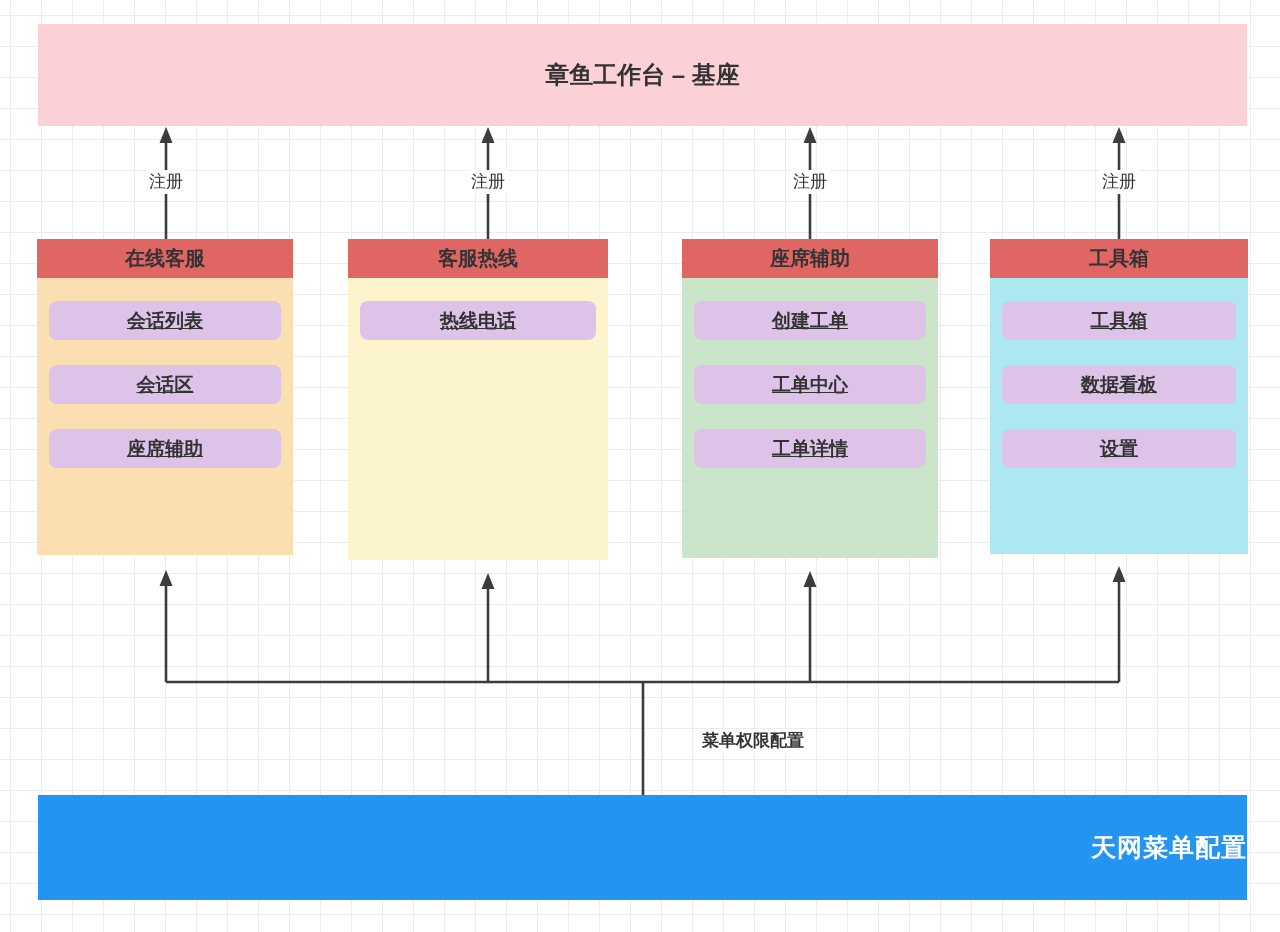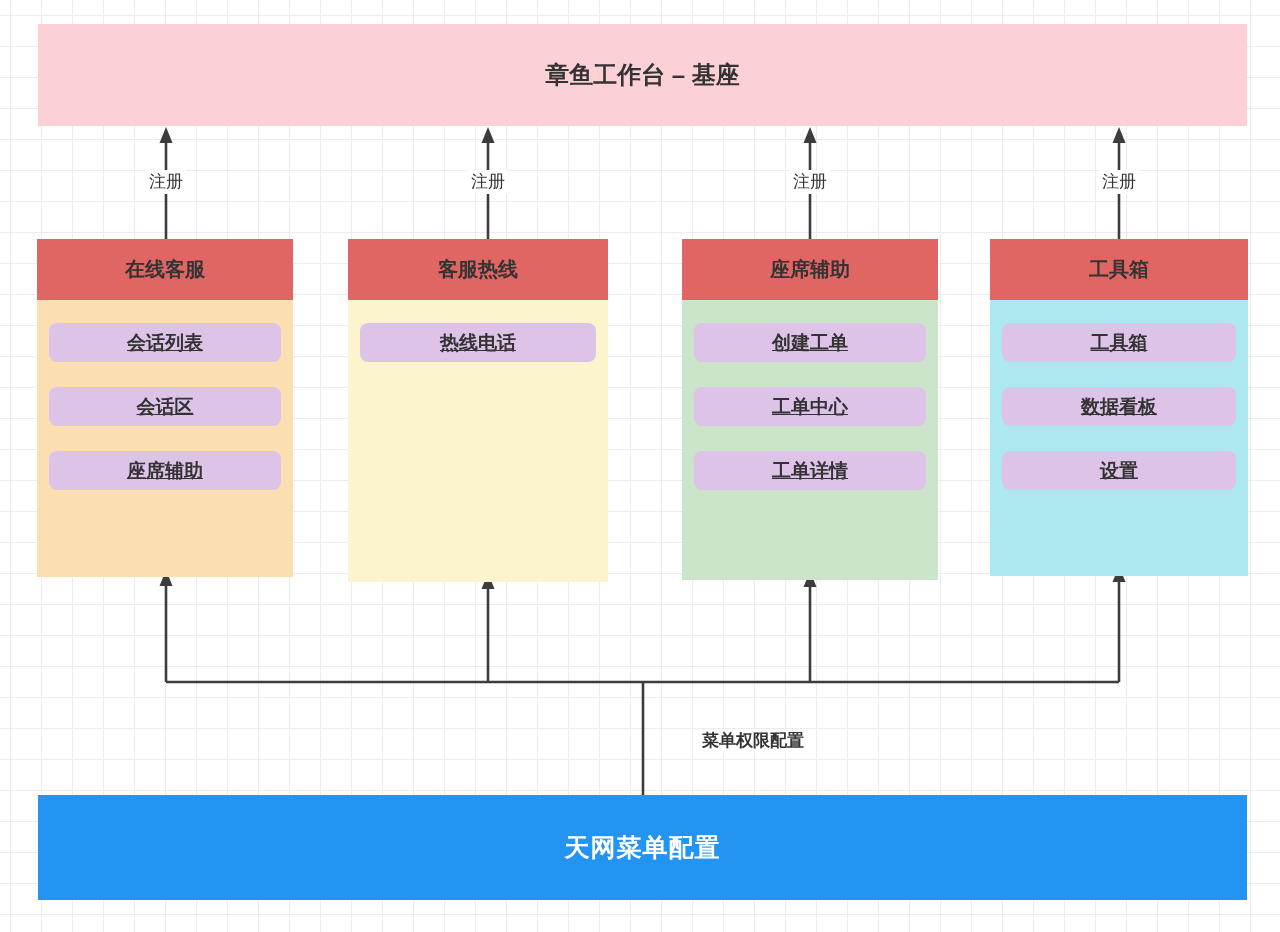--- a/index.html
+++ b/index.html
@@ -24,29 +24,29 @@
   .connectors{position:absolute;left:0;top:0;width:1280px;height:932px;pointer-events:none;}
   .cline{stroke:var(--arrow);stroke-width:2.6;fill:none;}
   .ahead{fill:var(--arrow);stroke:none;}
 
   .banner{
     position:absolute;left:38px;width:1209px;
     display:flex;align-items:center;justify-content:center;
     font-weight:700;
   }
   .banner.pink{top:24px;height:102px;background:var(--pink);font-size:24px;}
-  .banner.blue{top:795px;height:105px;background:var(--blue);color:#fff;font-size:25px;letter-spacing:1px;}
+  .banner.blue{top:795px;height:105px;background:var(--blue);color:#fff;font-size:25px;letter-spacing:1px;justify-content:flex-end;}
 
   .column{position:absolute;top:239px;}
   .col1{left:37px;width:256px;}
   .col2{left:348px;width:260px;}
   .col3{left:682px;width:256px;}
   .col4{left:990px;width:258px;}
   .col-header{
-    height:61px;background:var(--red);
+    height:39px;background:var(--red);
     display:flex;align-items:center;justify-content:center;
     font-size:20px;font-weight:700;color:var(--text);
   }
   .col-body{padding-top:23px;}
   .col1 .col-body{height:277px;background:var(--orange);}
   .col2 .col-body{height:282px;background:var(--yellow);}
   .col3 .col-body{height:280px;background:var(--green);}
   .col4 .col-body{height:276px;background:var(--cyan);}
   .item{
     height:39px;border-radius:8px;background:var(--purple);

